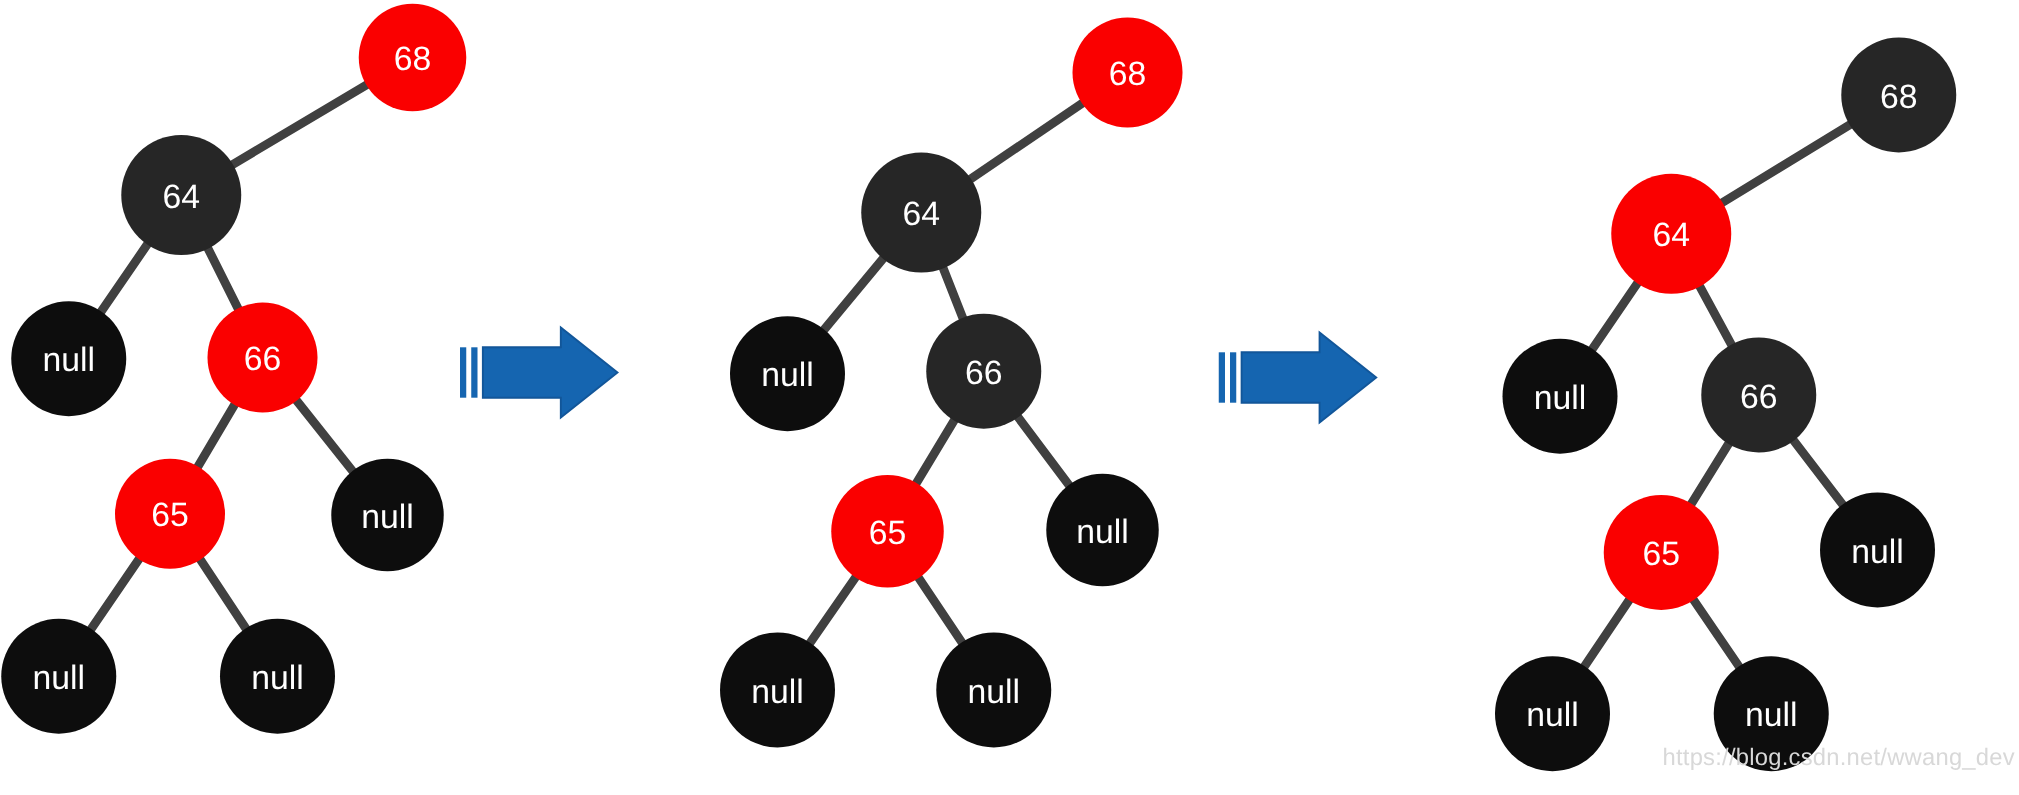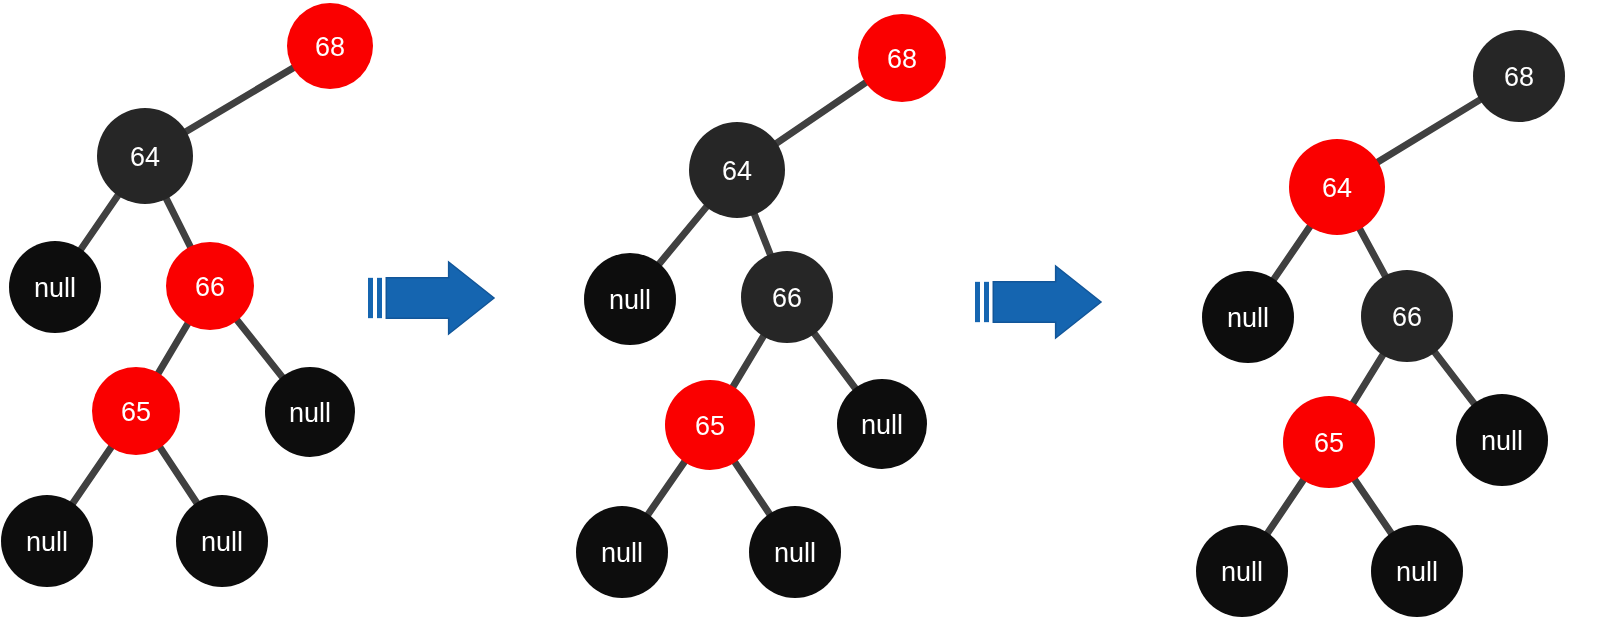--- a/index.html
+++ b/index.html
@@ -161,13 +161,14 @@
           <rect x="377" y="277.84" width="5" height="40.32000000000005" fill="#1565B0"></rect>
           <polygon points="386.27,277.84 448.64,277.84 448.64,262 494,298 448.64,334 448.64,318.16 386.27,318.16" fill="#1565B0" stroke="#125699" stroke-width="1.5"></polygon>
         </g>
         <g>
           <rect x="975" y="281.84" width="5" height="40.32000000000005" fill="#1565B0"></rect>
           <rect x="984" y="281.84" width="5" height="40.32000000000005" fill="#1565B0"></rect>
           <polygon points="993.27,281.84 1055.64,281.84 1055.64,266 1101,302 1055.64,338 1055.64,322.16 993.27,322.16" fill="#1565B0" stroke="#125699" stroke-width="1.5"></polygon>
         </g>
       </g>
   </svg>
+  <div class="watermark">https://blog.csdn.net/wwang_dev</div>
 </div>
 
 </body></html>

